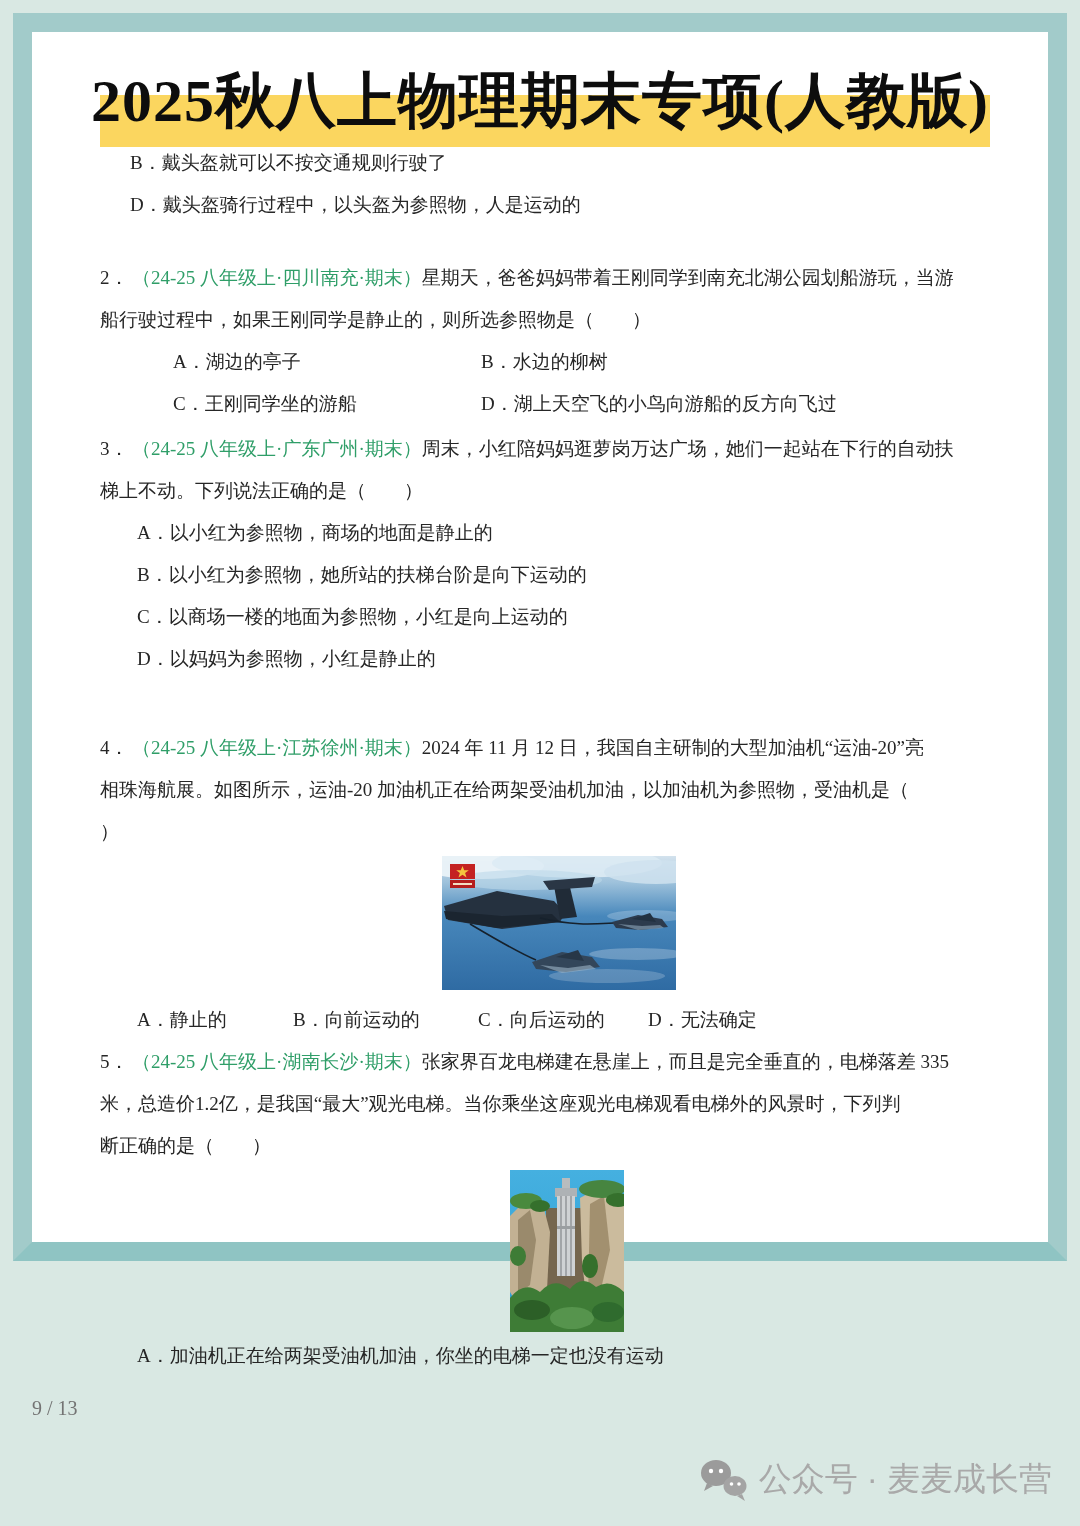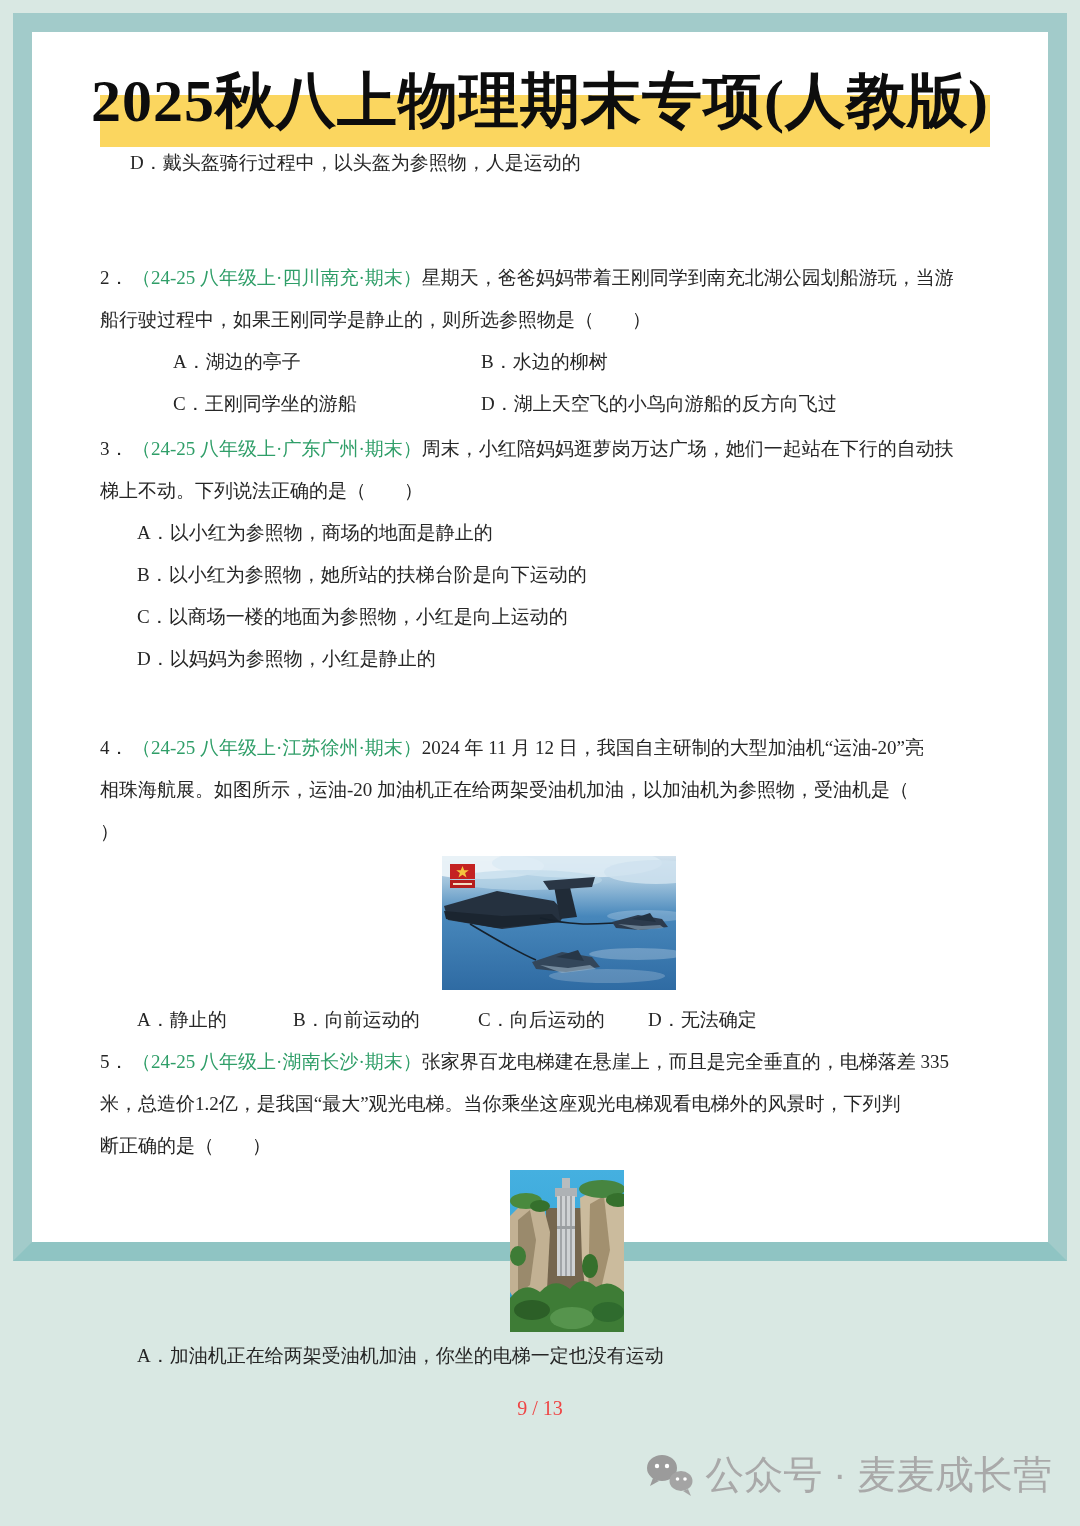--- a/index.html
+++ b/index.html
@@ -31,42 +31,43 @@
   .opt-indent{margin-left:30px;}
   .opt2-indent{margin-left:37px;}
   .col-a{display:inline-block;width:308px;white-space:nowrap;margin-left:36px;}
   .row-opts{position:relative;height:42px;}
   .row-opts span{position:absolute;top:4px;line-height:42px;white-space:nowrap;}
 
   .figure{position:absolute;}
   .figure svg{display:block;}
 
   .page-number{
-    position:absolute;left:0;top:1355px;width:100%;text-align:center;
-    color:#ef4444;font-size:20px;line-height:42px;
+    position:absolute;left:0;top:1355px;width:100%;text-align:left;
+    color:#737373;font-size:20px;line-height:42px;
   }
 
   .footer{
     position:absolute;right:28px;bottom:24px;z-index:5;
     display:flex;align-items:center;gap:8px;
-    color:#a9a9a9;font-size:39px;font-family:"Liberation Sans","DejaVu Sans",sans-serif;
+    color:#a9a9a9;font-size:33px;font-family:"Liberation Sans","DejaVu Sans",sans-serif;
   }
 </style>
 </head>
 <body>
 
 <div class="frame">
   <div class="content">
 
     <div class="title-wrap">
       <div class="title-highlight"></div>
       <h1 class="title">2025秋八上物理期末专项(人教版)</h1>
     </div>
 
     <div class="block" style="top:110px">
+      <div class="line opt-indent">B．戴头盔就可以不按交通规则行驶了</div>
       <div class="line opt-indent">D．戴头盔骑行过程中，以头盔为参照物，人是运动的</div>
     </div>
 
     <div class="block" style="top:225px">
       <div class="line">
         <span class="qnum">2．</span><span class="src">（24-25 八年级上·四川南充·期末）</span><span>星期天，爸爸妈妈带着王刚同学到南充北湖公园划船游玩，当游</span>
       </div>
       <div class="line indent">船行驶过程中，如果王刚同学是静止的，则所选参照物是（　　）</div>
       <div class="line opt2-indent">
         <span class="col-a">A．湖边的亭子</span><span>B．水边的柳树</span>

